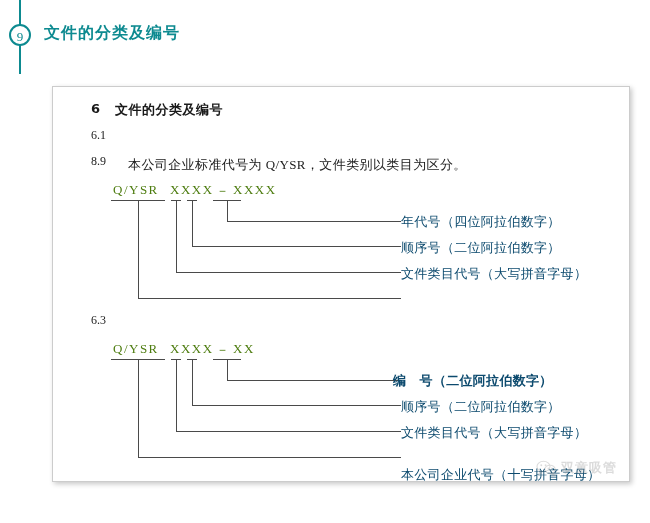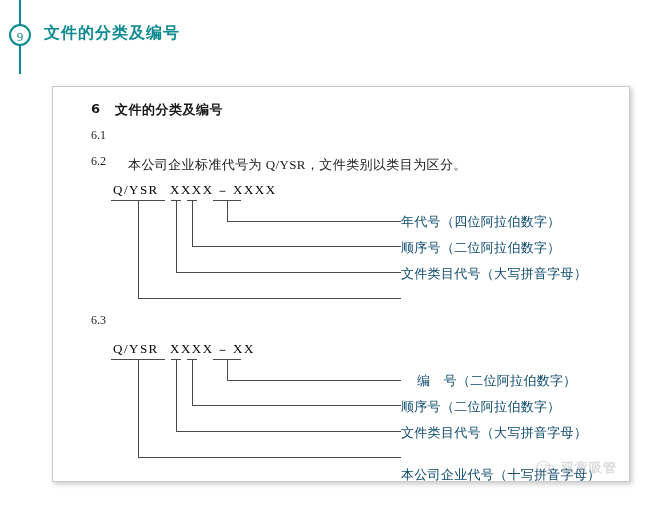--- a/index.html
+++ b/index.html
@@ -56,21 +56,21 @@
   .clause{
     font-family:"Liberation Serif","DejaVu Serif",serif;
     font-size:13px;letter-spacing:.4px;margin-top:28px;
   }
   .num{
     font-family:"Liberation Serif","DejaVu Serif",serif;
     font-size:12px;
   }
   .code-line{
     font-family:"Liberation Serif","DejaVu Serif",serif;
-    font-size:13px;letter-spacing:1.5px;color:#000000;
+    font-size:13px;letter-spacing:1.5px;color:#4d7c0f;
   }
   .leaf-label{
     font-family:"Liberation Serif","DejaVu Serif",serif;
     font-size:13px;letter-spacing:.3px;color:#0c4a6e;
   }
 
   .diagram-svg{position:absolute;left:0;top:0;overflow:visible;}
 
   
   .watermark{
@@ -95,21 +95,21 @@
 
 <div class="doc-card">
   <div class="doc-inner">
 
     <div class="txt h-clause" style="left:38px;top:14px;">6</div>
     <div class="txt h-clause" style="left:62px;top:14px;">文件的分类及编号</div>
 
     <div class="txt num" style="left:38px;top:41px;">6.1</div>
     <div class="txt clause" style="left:75px;top:41px;">本公司企业标准代号为 Q/YSR，文件类别以类目为区分。</div>
 
-    <div class="txt num" style="left:38px;top:67px;">6.2</div>
+    <div class="txt num" style="left:38px;top:67px;">8.9</div>
 
     <div class="txt code-line" style="left:60px;top:95px;">Q/YSR</div>
     <div class="txt code-line" style="left:117px;top:95px;">XXXX</div>
     <div class="txt code-line" style="left:163px;top:95px;">－</div>
     <div class="txt code-line" style="left:180px;top:95px;">XXXX</div>
 
     <svg class="diagram-svg" width="578" height="396">
       <g stroke="#4a4a4a" stroke-width="1" fill="none" shape-rendering="crispEdges">
 
         <line x1="58" y1="113" x2="112" y2="113"></line>
@@ -150,21 +150,21 @@
         <line x1="118" y1="272" x2="128" y2="272"></line>
         <line x1="134" y1="272" x2="144" y2="272"></line>
         <line x1="160" y1="272" x2="188" y2="272"></line>
         <polyline points="174,272 174,293 348,293"></polyline>
         <polyline points="139,272 139,318 348,318"></polyline>
         <polyline points="123,272 123,344 348,344"></polyline>
         <polyline points="85,272 85,370 348,370"></polyline>
       </g>
     </svg>
 
-    <div class="txt leaf-label" style="left:364px;top:285px;">
+    <div class="txt leaf-label" style="left:340px;top:285px;font-weight:bold;">
       <span>编　号</span><span>（二位阿拉伯数字）</span>
     </div>
     <div class="txt leaf-label" style="left:348px;top:311px;">
       <span>顺序号</span><span>（二位阿拉伯数字）</span>
     </div>
     <div class="txt leaf-label" style="left:348px;top:337px;">
       <span>文件类目代号</span><span>（大写拼音字母）</span>
     </div>
     <div class="txt leaf-label" style="left:348px;top:379px;text-align:center;">
       <span>本公司企业代号</span><span>（十写拼音字母）</span>

